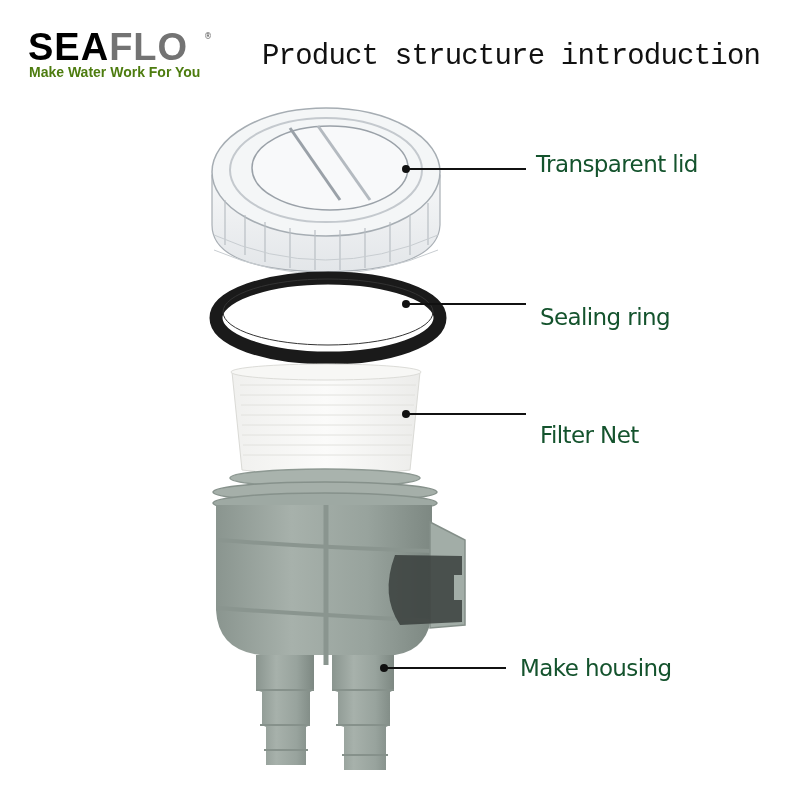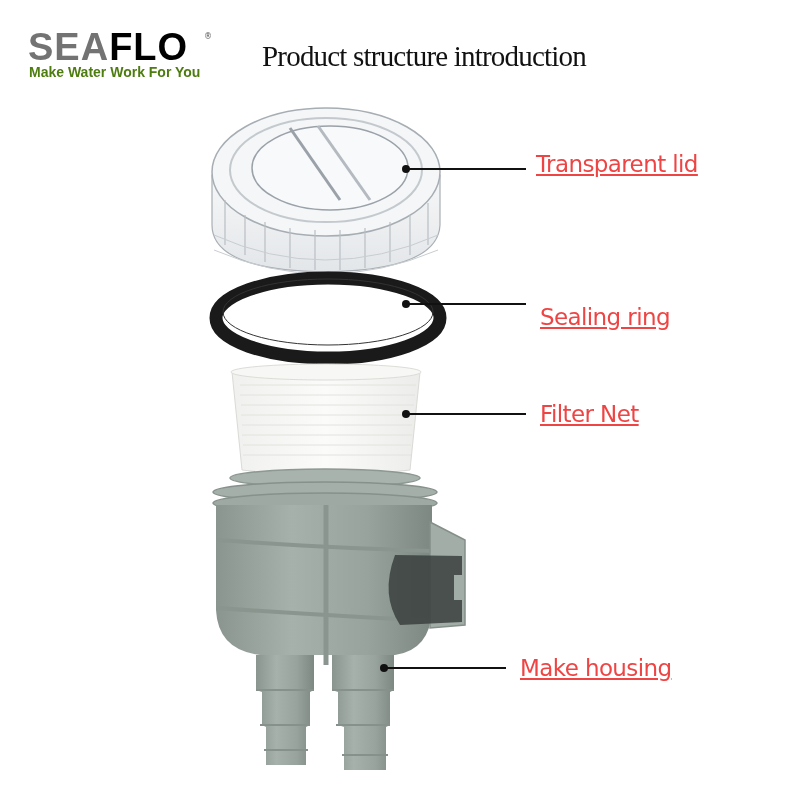--- a/index.html
+++ b/index.html
@@ -1,24 +1,24 @@
 <!DOCTYPE html>
 <html><head>
 <meta charset="utf-8">
 <style>
   html, body { margin: 0; padding: 0; background: #ffffff; }
   body { width: 800px; height: 800px; position: relative; overflow: hidden; font-family: "DejaVu Sans", sans-serif; }
   .logo { position: absolute; left: 28px; top: 28px; width: 190px; height: 55px; }
   .logo-word { position: absolute; left: 0; top: 0; font-family: "Liberation Sans", sans-serif; font-weight: bold; font-size: 38px; letter-spacing: 1px; line-height: 38px; }
-  .logo-blue { color: #737373; margin-top: 17px; }
-  .logo-orange { color: #000000; margin-top: 8px; }
+  .logo-blue { color: #000000; margin-top: 17px; }
+  .logo-orange { color: #737373; margin-top: 8px; }
   .logo-reg { position: absolute; left: 176px; top: 4px; font-size: 8px; color: #555; }
   .logo-tag { position: absolute; left: 1px; top: 36px; font-family: "Liberation Sans", sans-serif; font-weight: bold; font-size: 14px; color: #4d7c0f; white-space: nowrap; }
-  .title { position: absolute; left: 262px; top: 40px; font-family: Liberation Serif, serif; font-size: 29px; color: #111; letter-spacing: -0.8px; white-space: nowrap; }
-  .label { position: absolute; font-family: "DejaVu Sans", sans-serif; font-size: 23px; color: #ef4444; letter-spacing: -0.6px; white-space: nowrap; text-decoration: underline; }
+  .title { position: absolute; left: 262px; top: 40px; font-family: Liberation Mono, monospace; font-size: 29px; color: #111; letter-spacing: -0.8px; white-space: nowrap; }
+  .label { position: absolute; font-family: "DejaVu Sans", sans-serif; font-size: 23px; color: #14532d; letter-spacing: -0.6px; white-space: nowrap; }
   .leader { position: absolute; height: 1.5px; background: #111; }
   .dot { position: absolute; width: 8px; height: 8px; border-radius: 50%; background: #111; }
   svg.parts { position: absolute; left: 0; top: 0; }
 </style>
 </head>
 <body>
 
 <div class="logo">
   <div class="logo-word">
     <span class="logo-blue">SEA</span><span class="logo-orange">FLO</span>
@@ -122,17 +122,17 @@
 <div class="dot" style="left:402px; top:165px;"></div>
 <div class="leader" style="left:406px; top:168px; width:120px;"></div>
 <div class="label" style="left:536px; top:151px;">Transparent lid</div>
 
 <div class="dot" style="left:402px; top:300px;"></div>
 <div class="leader" style="left:406px; top:303px; width:120px;"></div>
 <div class="label" style="left:540px; top:304px;">Sealing ring</div>
 
 <div class="dot" style="left:402px; top:410px;"></div>
 <div class="leader" style="left:406px; top:413px; width:120px;"></div>
-<div class="label" style="left:540px; top:401px;text-align:center;">Filter Net</div>
+<div class="label" style="left:540px; top:422px;text-align:center;">Filter Net</div>
 
 <div class="dot" style="left:380px; top:664px;"></div>
 <div class="leader" style="left:384px; top:667px; width:122px;"></div>
 <div class="label" style="left:520px; top:655px;">Make housing</div>
 
 </body></html>

